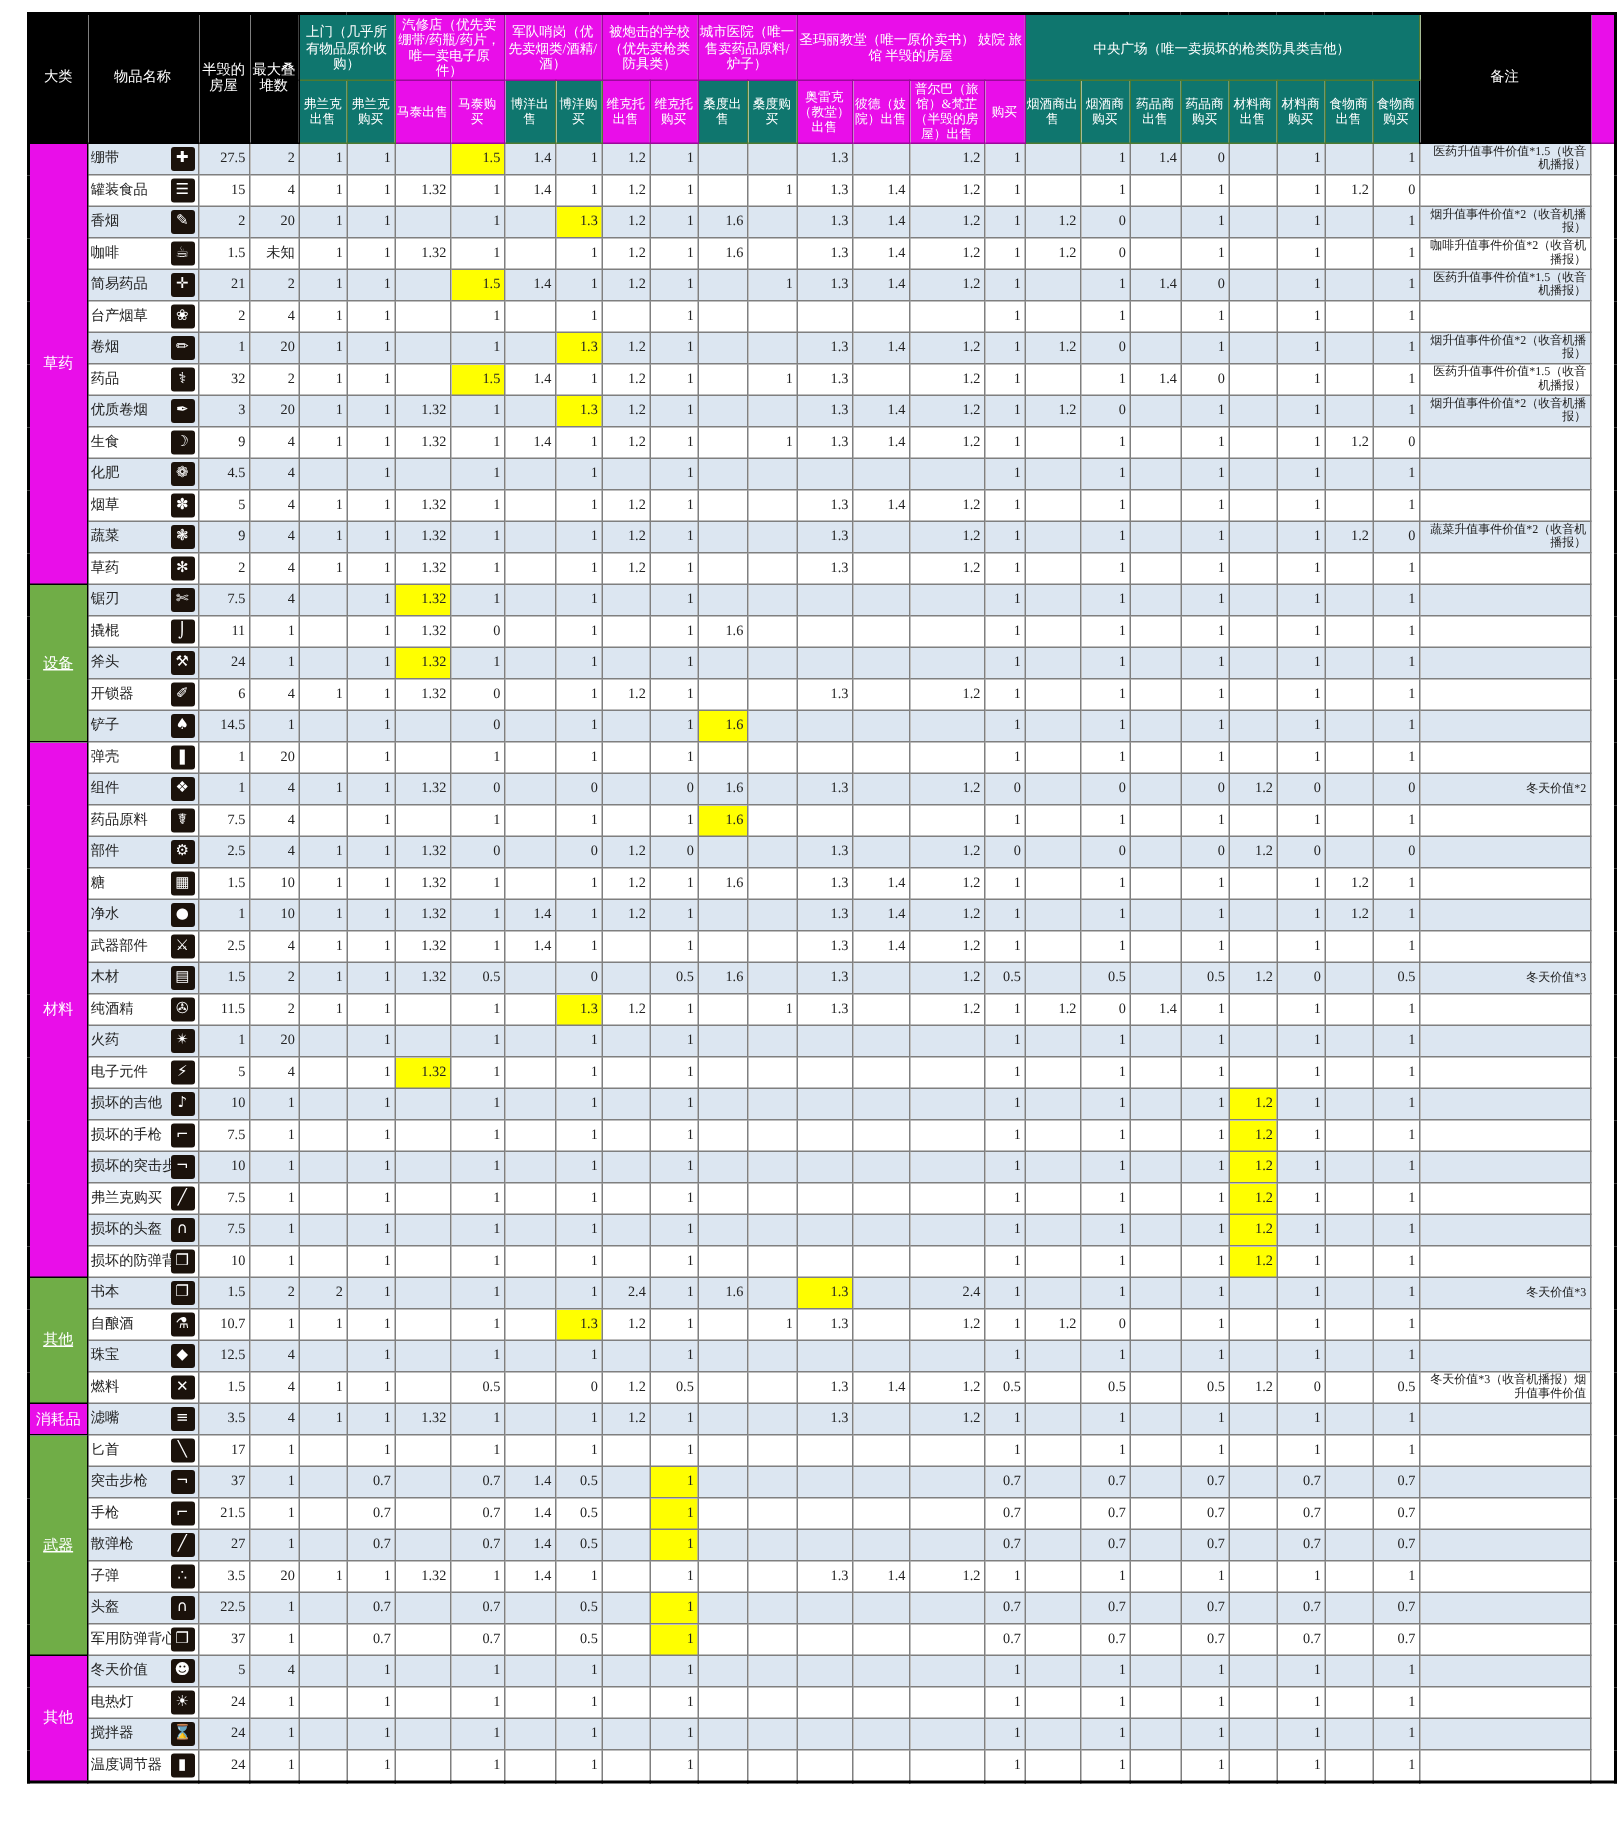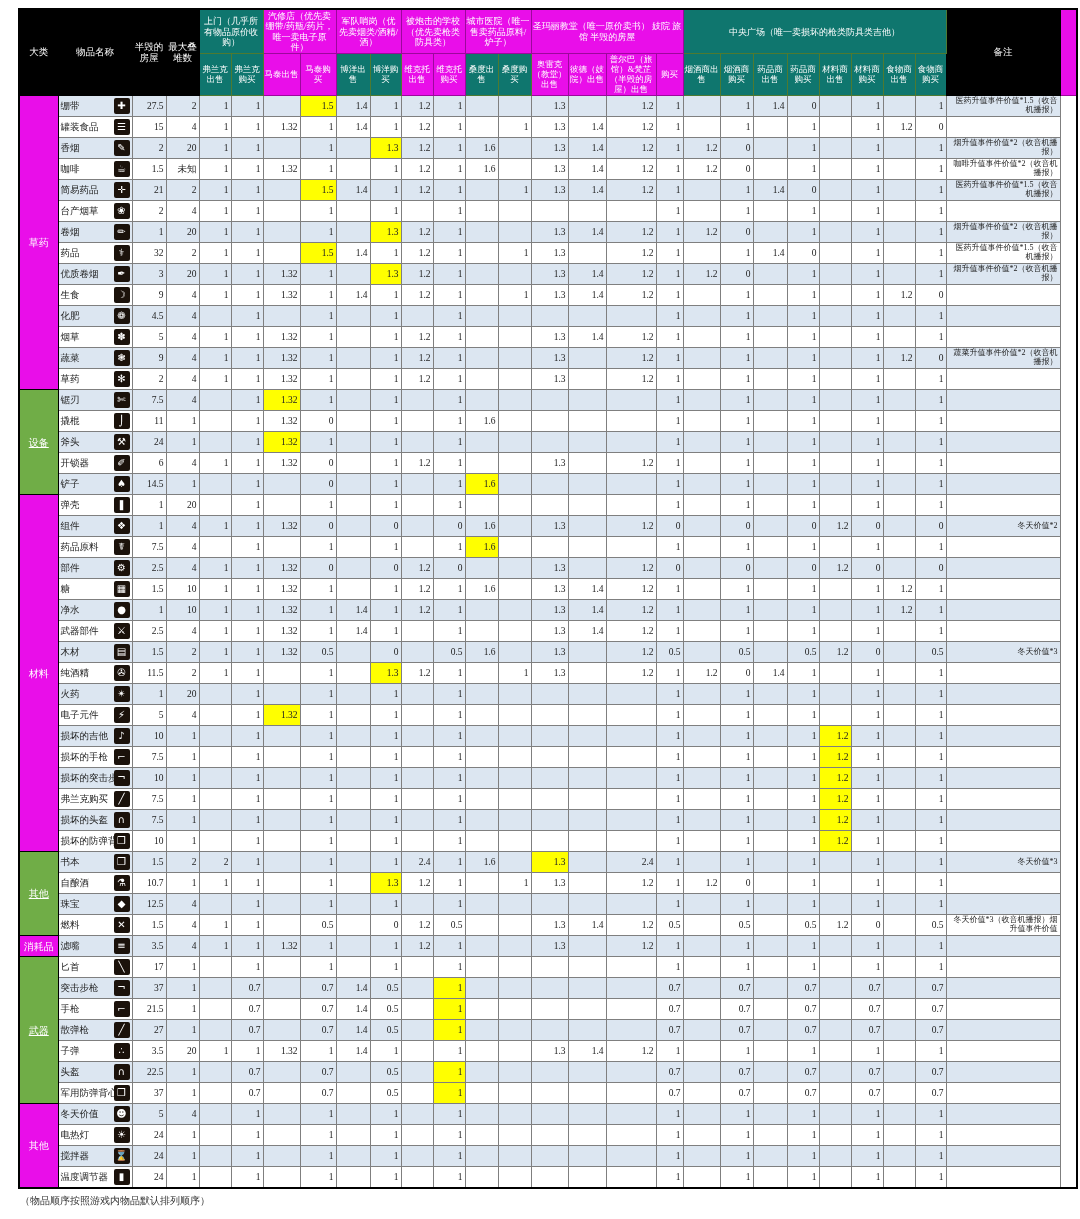--- a/index.html
+++ b/index.html
@@ -1562,14 +1562,13 @@
           <td class="num"></td>
           <td class="num">1</td>
           <td class="num"></td>
           <td class="num">1</td>
           <td class="num"></td>
           <td class="num">1</td>
           <td class="note"></td>
         </tr>
       </tbody>
     </table>
-  <div class="footer">（物品顺序按照游戏内物品默认排列顺序）</div>
 </div>
 
 </body></html>

